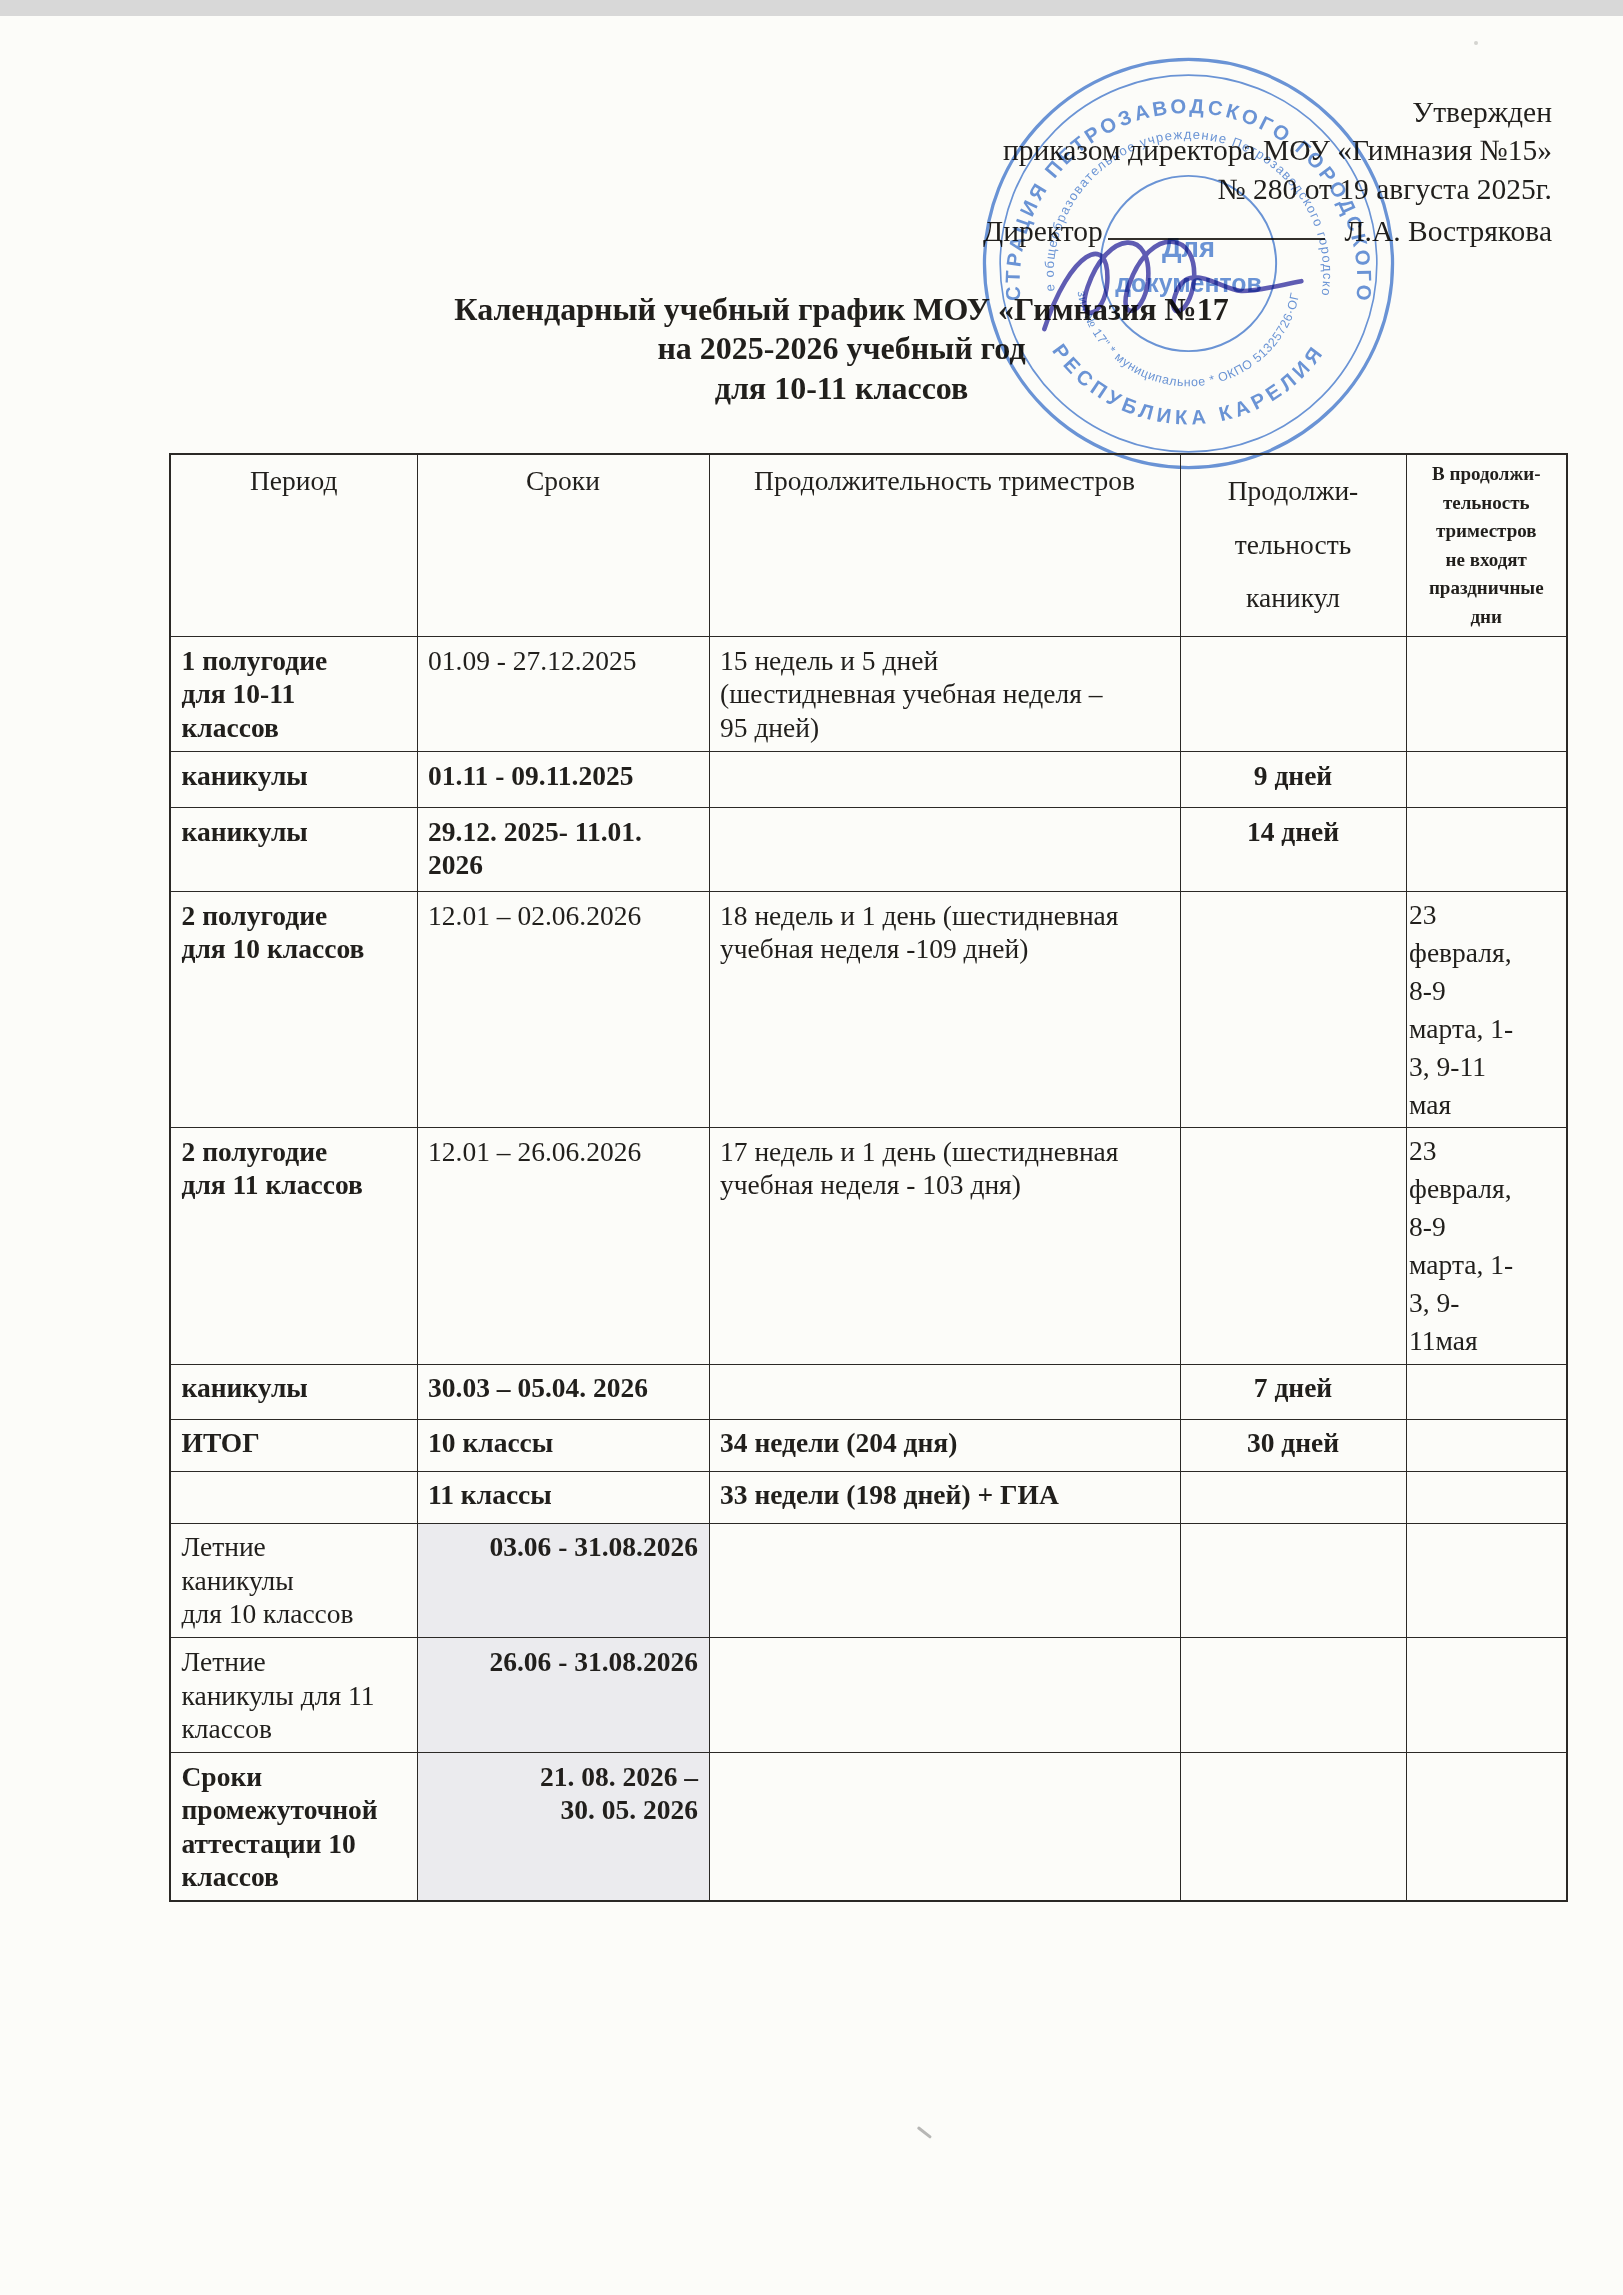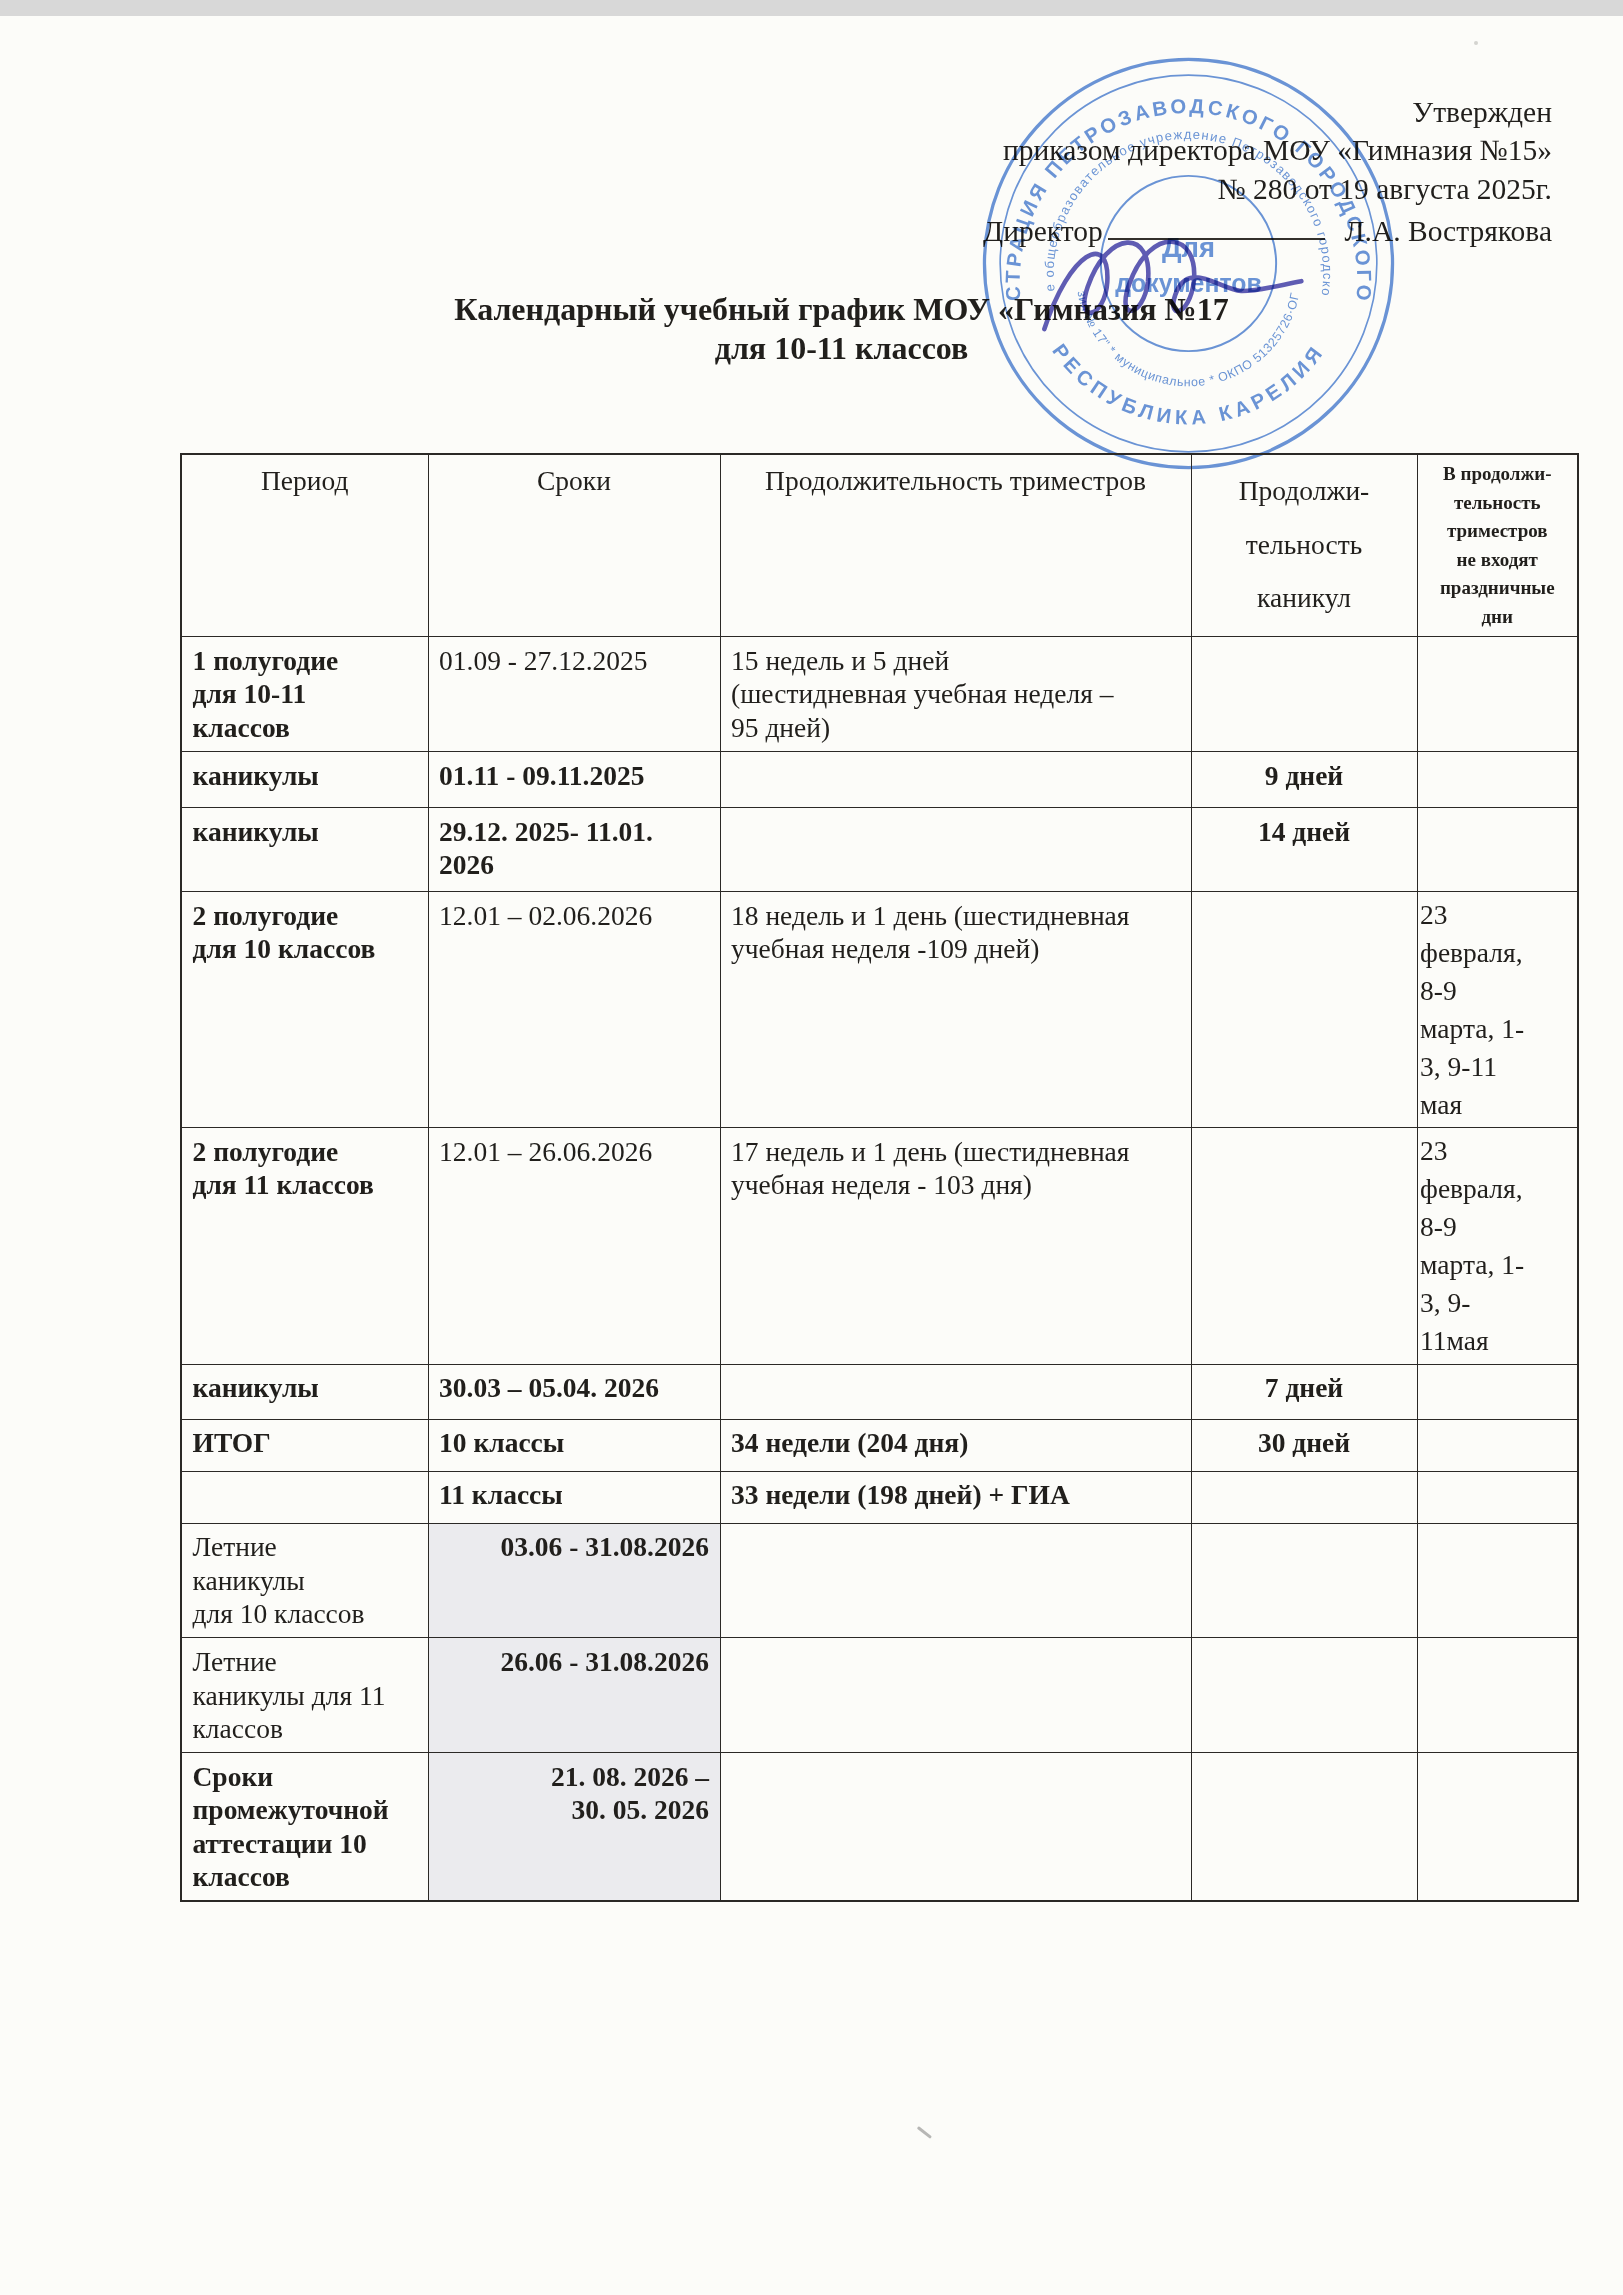--- a/index.html
+++ b/index.html
@@ -24,21 +24,21 @@
   .doc-title{
     position:absolute;left:92px;top:274px;width:1499px;
     text-align:center;font-weight:bold;font-size:32px;line-height:1.23;
   }
   
   .stamp{position:absolute;left:974px;top:33px;mix-blend-mode:multiply;opacity:.82;}
   .stamp text{font-family:"Liberation Sans","DejaVu Sans",sans-serif;}
   .signature{position:absolute;left:1026px;top:195px;mix-blend-mode:multiply;opacity:.9;}
   
   table.schedule{
-    position:absolute;left:180px;top:437px;width:1397px;
+    position:absolute;left:169px;top:437px;width:1397px;
     border-collapse:collapse;font-size:27.5px;line-height:1.22;
     border:2.6px solid #2b2926;table-layout:fixed;
   }
   .schedule th,.schedule td{
     border:1.3px solid #2b2926;vertical-align:top;
     padding:6.5px 10.5px;white-space:pre-line;overflow:hidden;
   }
   .schedule th{font-weight:normal;text-align:center;padding-top:9.2px;}
   th.spread{line-height:1.95;}
   th.small{font-size:19px;font-weight:bold;line-height:1.5;padding:5.2px 3.9px;}
@@ -59,20 +59,21 @@
 
   <div class="approval">
     <div class="line">Утвержден</div>
     <div class="line">приказом директора МОУ «Гимназия №15»</div>
     <div class="line">№ 280 от 19 августа 2025г.</div>
     <div class="line director-row"><span>Директор</span><span class="sigline"></span><span>Л.А. Вострякова</span></div>
   </div>
 
   <div class="doc-title">
     <div>Календарный учебный график МОУ «Гимназия №17</div>
+    <div>на 2025-2026 учебный год</div>
     <div>для 10-11 классов</div>
   </div>
 
   <svg class="stamp" width="429" height="429" viewBox="0 0 656 656">
     <defs>
       <path id="arcOuterTop" d="M 72,388 A 258,258 0 1 1 584,388" fill="none"></path>
       <path id="arcOuterBottom" d="M 94,412 A 250,250 0 0 0 562,412" fill="none"></path>
       <path id="arcMidTop" d="M 124,372 A 206,206 0 1 1 532,372" fill="none"></path>
       <path id="arcInnerBottom" d="M 158,370 A 172,172 0 0 0 498,370" fill="none"></path>
     </defs>

